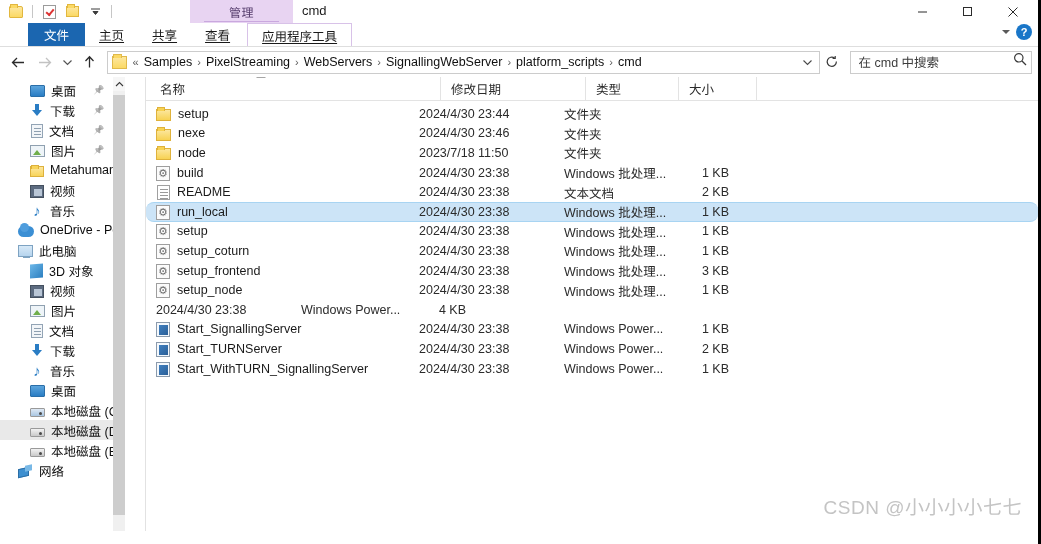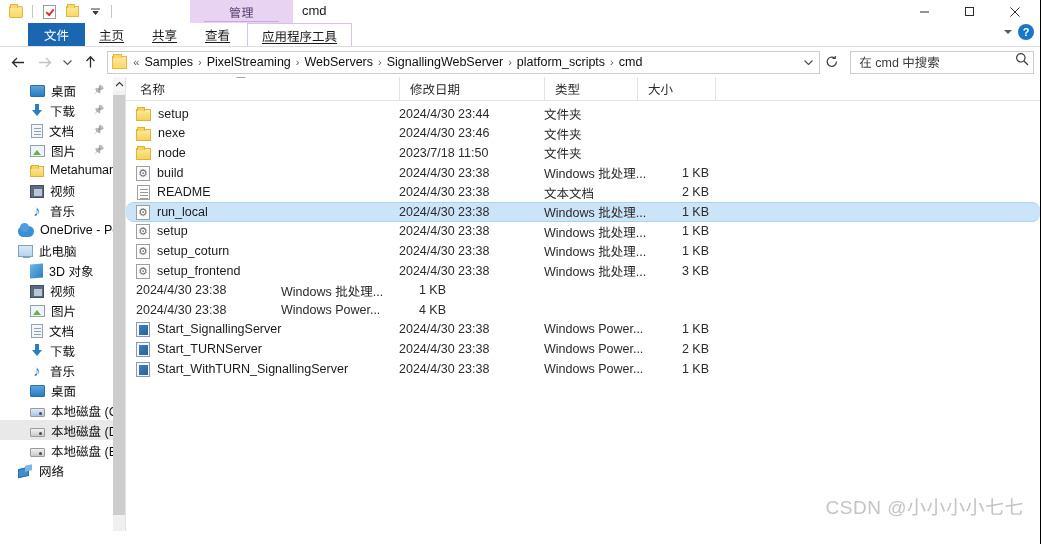--- a/index.html
+++ b/index.html
@@ -9,21 +9,21 @@
     width: 1041px; height: 544px;
     overflow: hidden;
     background: #ffffff;
     font-family: "Liberation Sans", "DejaVu Sans", sans-serif;
     -webkit-font-smoothing: antialiased;
   }
   #app {
     position: relative;
     width: 1041px; height: 544px;
     background: #ffffff;
-    border-right: 1px solid #000000;
+    border-right: 3px solid #000000;
     overflow: hidden;
   }
 
   
   .titlebar {
     position: relative;
     height: 23px;
     background: #ffffff;
     display: flex;
     align-items: center;
@@ -224,20 +224,21 @@
     padding: 0 4px 0 8px;
   }
   .search-ph {
     flex: 1; font-size: 12.5px; color: #3c3c3c;
   }
 
   
   .body {
     display: flex;
     height: 454px;
+    gap: 20px;
   }
 
   
   .navpane {
     position: relative;
     width: 125px;
     background: #ffffff;
     overflow: hidden;
     flex: 0 0 auto;
   }
@@ -407,21 +408,21 @@
   }
   .colh {
     font-size: 12.5px; color: #2b2b2b;
     height: 24px; display: flex; align-items: center;
     padding-left: 10px;
     border-left: 1px solid #e3e3e3;
     position: relative;
   }
   .colh:first-child { border-left: none; padding-left: 14px; }
   .colh.c-name { width: 273px; }
-  .colh.c-date { width: 145px; }
+  .colh.c-date { width: 145px; margin-left: 21px; }
   .colh.c-type { width: 93px; }
   .colh.c-size { width: 78px; text-align: right; }
   .colh.c-extra { width: 40px; }
   .sort-caret {
     position: absolute;
     left: 110px; top: -4px;
     width: 0; height: 0;
     border-left: 5px solid transparent;
     border-right: 5px solid transparent;
     border-bottom: 5px solid #a6a6a6;
@@ -821,20 +822,24 @@
           <div class="row">
             <div class="cell-name">
               <span class="fi fi-bat"></span>
               <span>setup_frontend</span>
             </div>
             <div class="cell-date">2024/4/30 23:38</div>
             <div class="cell-type">Windows 批处理...</div>
             <div class="cell-size">3 KB</div>
           </div>
           <div class="row">
+            <div class="cell-name">
+              <span class="fi fi-bat"></span>
+              <span>setup_node</span>
+            </div>
             <div class="cell-date">2024/4/30 23:38</div>
             <div class="cell-type">Windows 批处理...</div>
             <div class="cell-size">1 KB</div>
           </div>
           <div class="row">
             <div class="cell-date">2024/4/30 23:38</div>
             <div class="cell-type">Windows Power...</div>
             <div class="cell-size">4 KB</div>
           </div>
           <div class="row">

